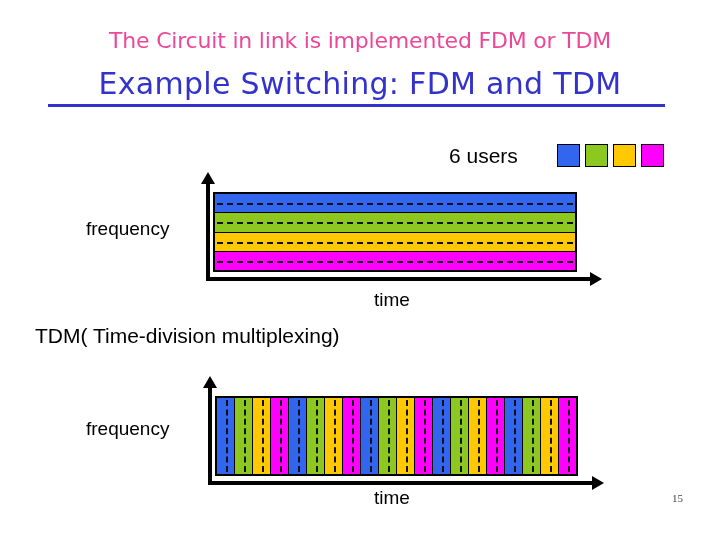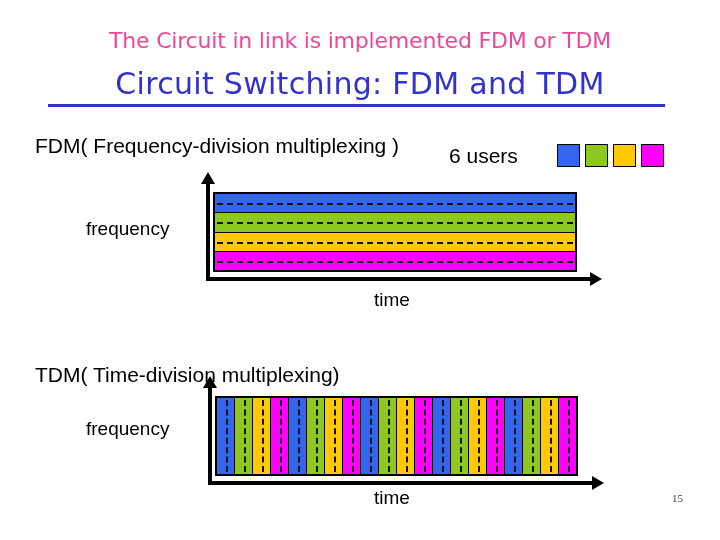--- a/index.html
+++ b/index.html
@@ -73,21 +73,20 @@
   }
   #users-label {
     left: 449px;
     top: 144px;
     font-size: 21px;
   }
   #tdm-label {
     left: 35px;
     top: 324px;
     font-size: 21px;
-    margin-top: 39px;
   }
   #fdm-freq-label {
     left: 86px;
     top: 218px;
     font-size: 19px;
   }
   #fdm-time-label {
     left: 374px;
     top: 289px;
     font-size: 19px;
@@ -204,34 +203,33 @@
     border-left: 2px dashed #111111;
   }
 </style>
 </head>
 <body>
 
 <div id="slide">
 
   <div id="headline" class="title-text">The Circuit in link is implemented FDM or TDM</div>
 
-  <div id="subtitle">Circuit Switching: FDM and TDM</div>
+  <div id="subtitle">Example Switching: FDM and TDM</div>
   <div id="subtitle-rule"></div>
 
 
   <div class="plain-label" id="users-label">6 users</div>
 
   <div id="legend">
       <div class="swatch" style="background: rgb(51, 102, 238);"></div>
       <div class="swatch" style="background: rgb(140, 200, 32);"></div>
       <div class="swatch" style="background: rgb(255, 200, 0);"></div>
       <div class="swatch" style="background: rgb(255, 0, 255);"></div>
     </div>
 
-  <div class="plain-label" id="fdm-label">FDM( Frequency-division multiplexing )</div>
 
   <div class="plain-label" id="fdm-freq-label">frequency</div>
 
   <div class="plain-label" id="fdm-time-label">time</div>
 
   <div class="axis-v" style="left:206px; top:183px; height:98px;"></div>
   <div class="arrow-up" style="left:201px; top:172px;"></div>
   <div class="axis-h" style="left:206px; top:277px; width:384px;"></div>
   <div class="arrow-right" style="left:590px; top:272px;"></div>
 

